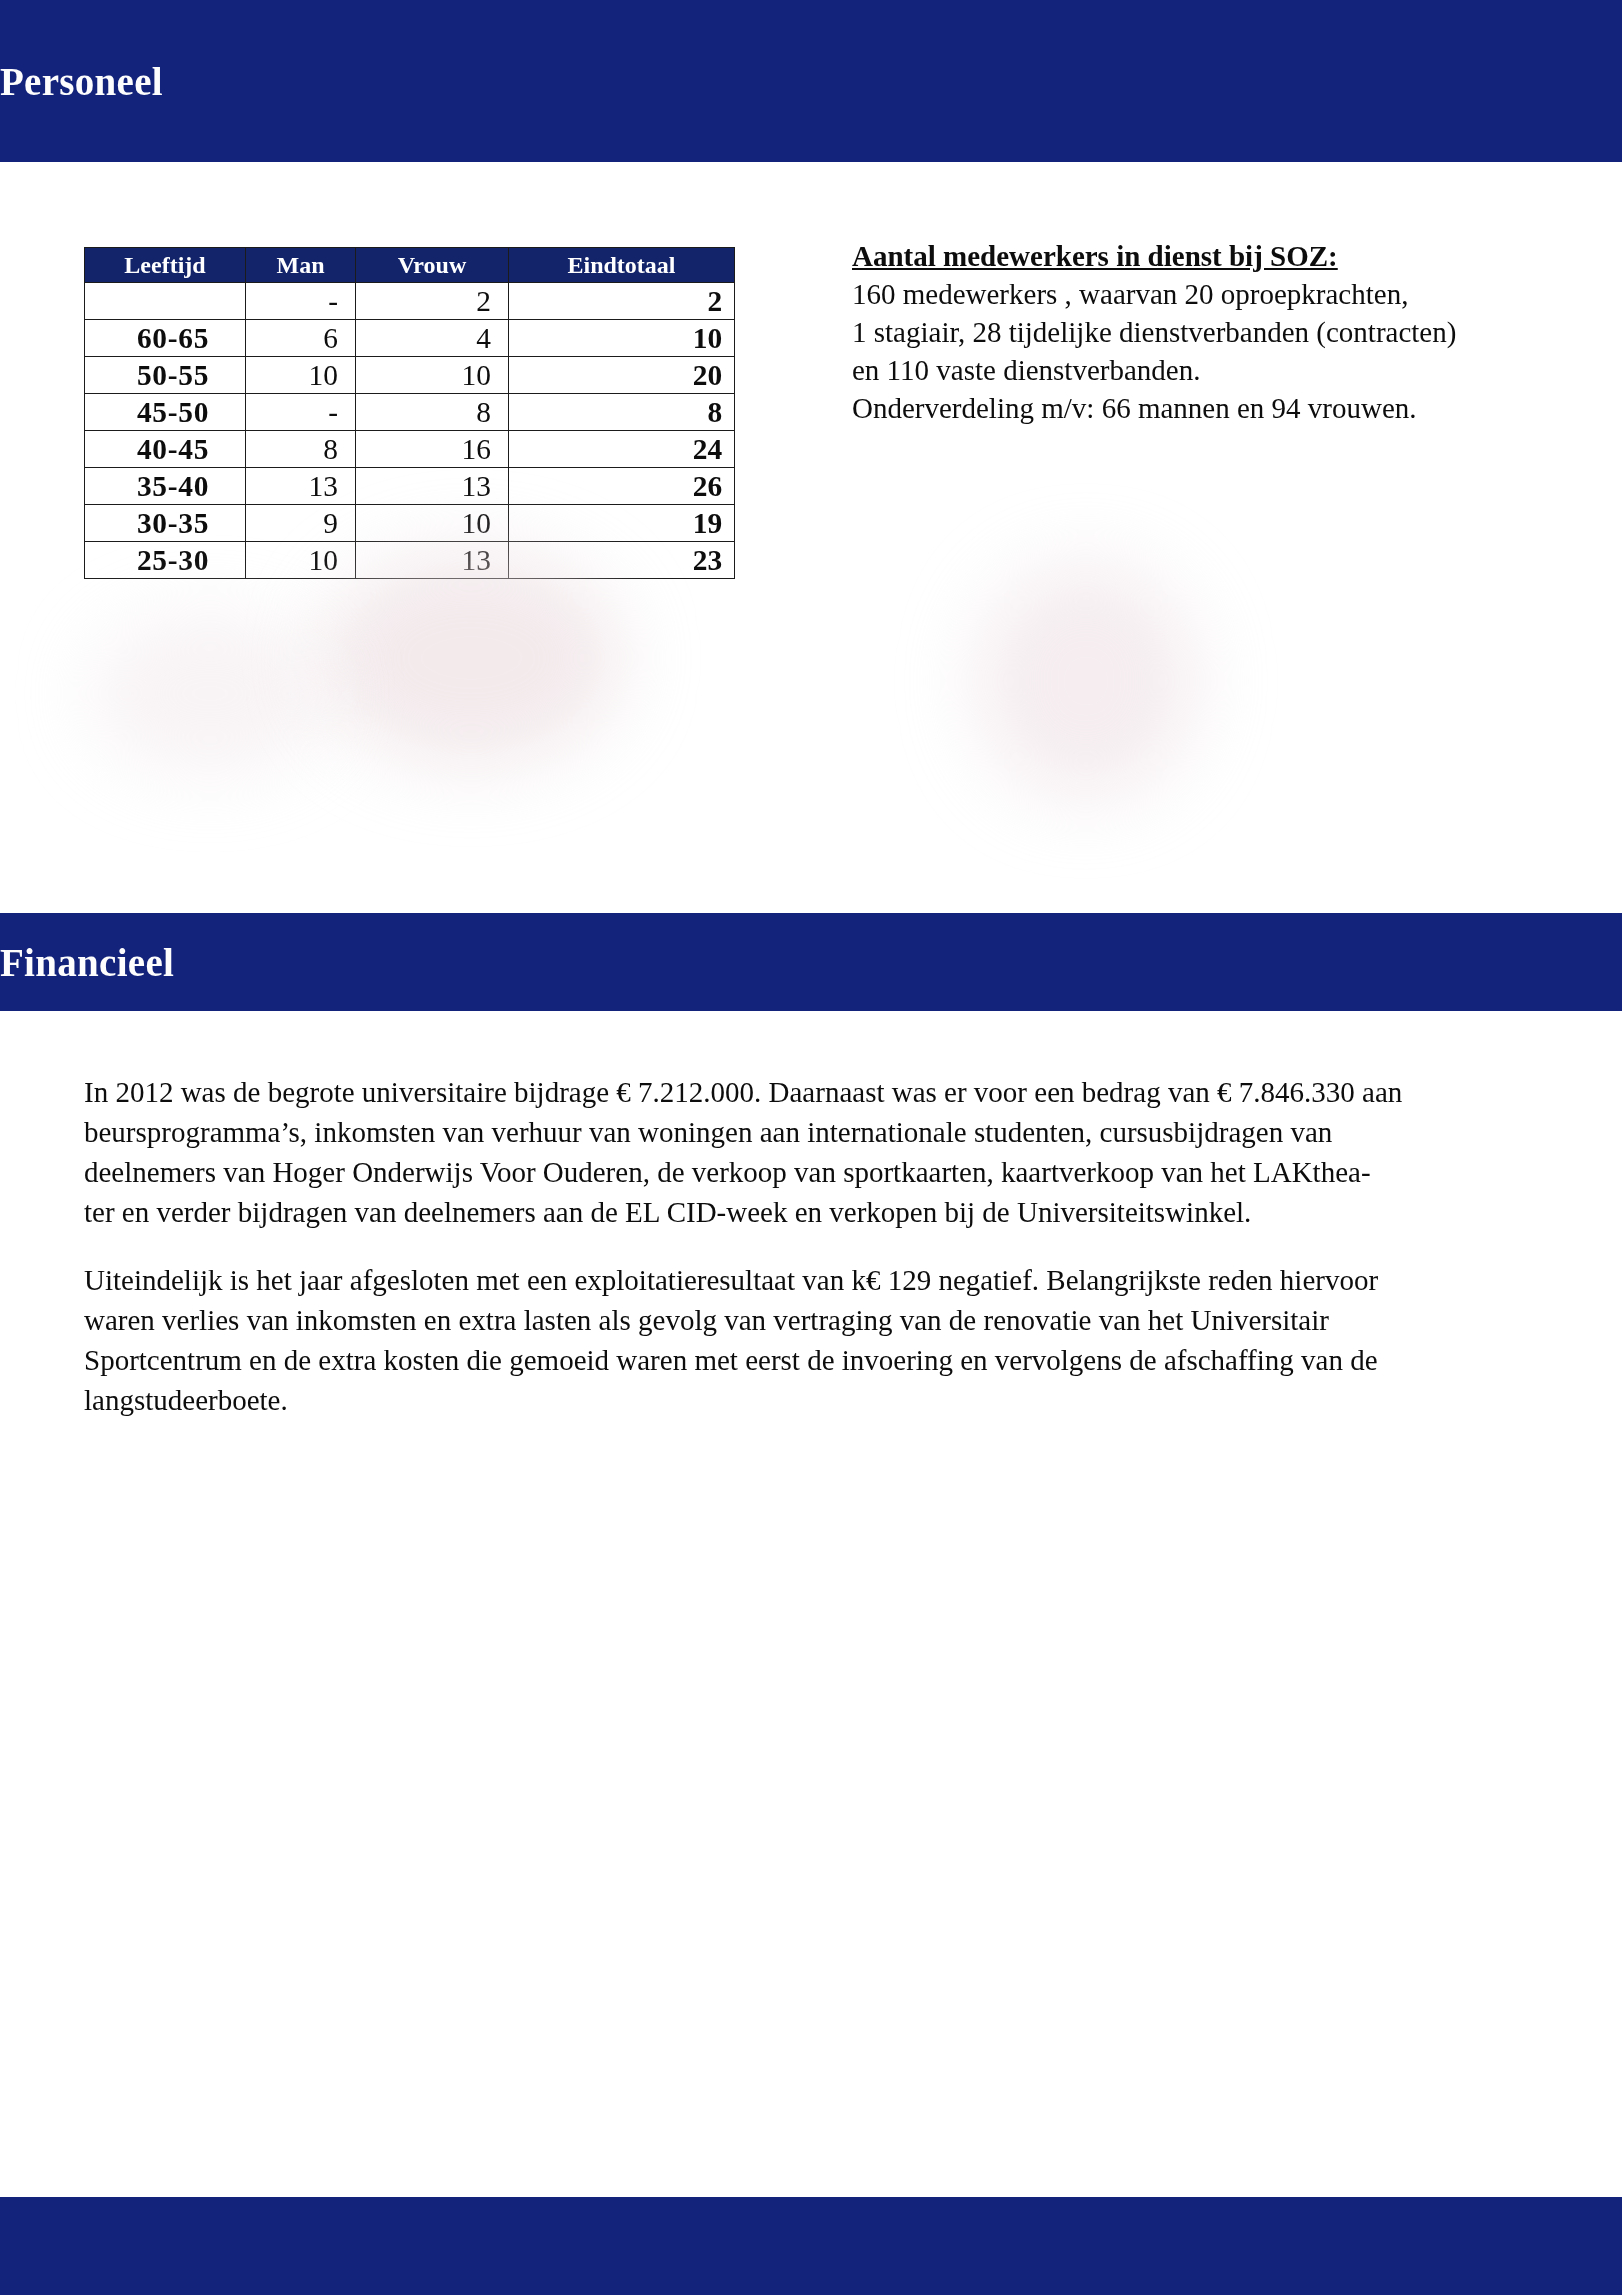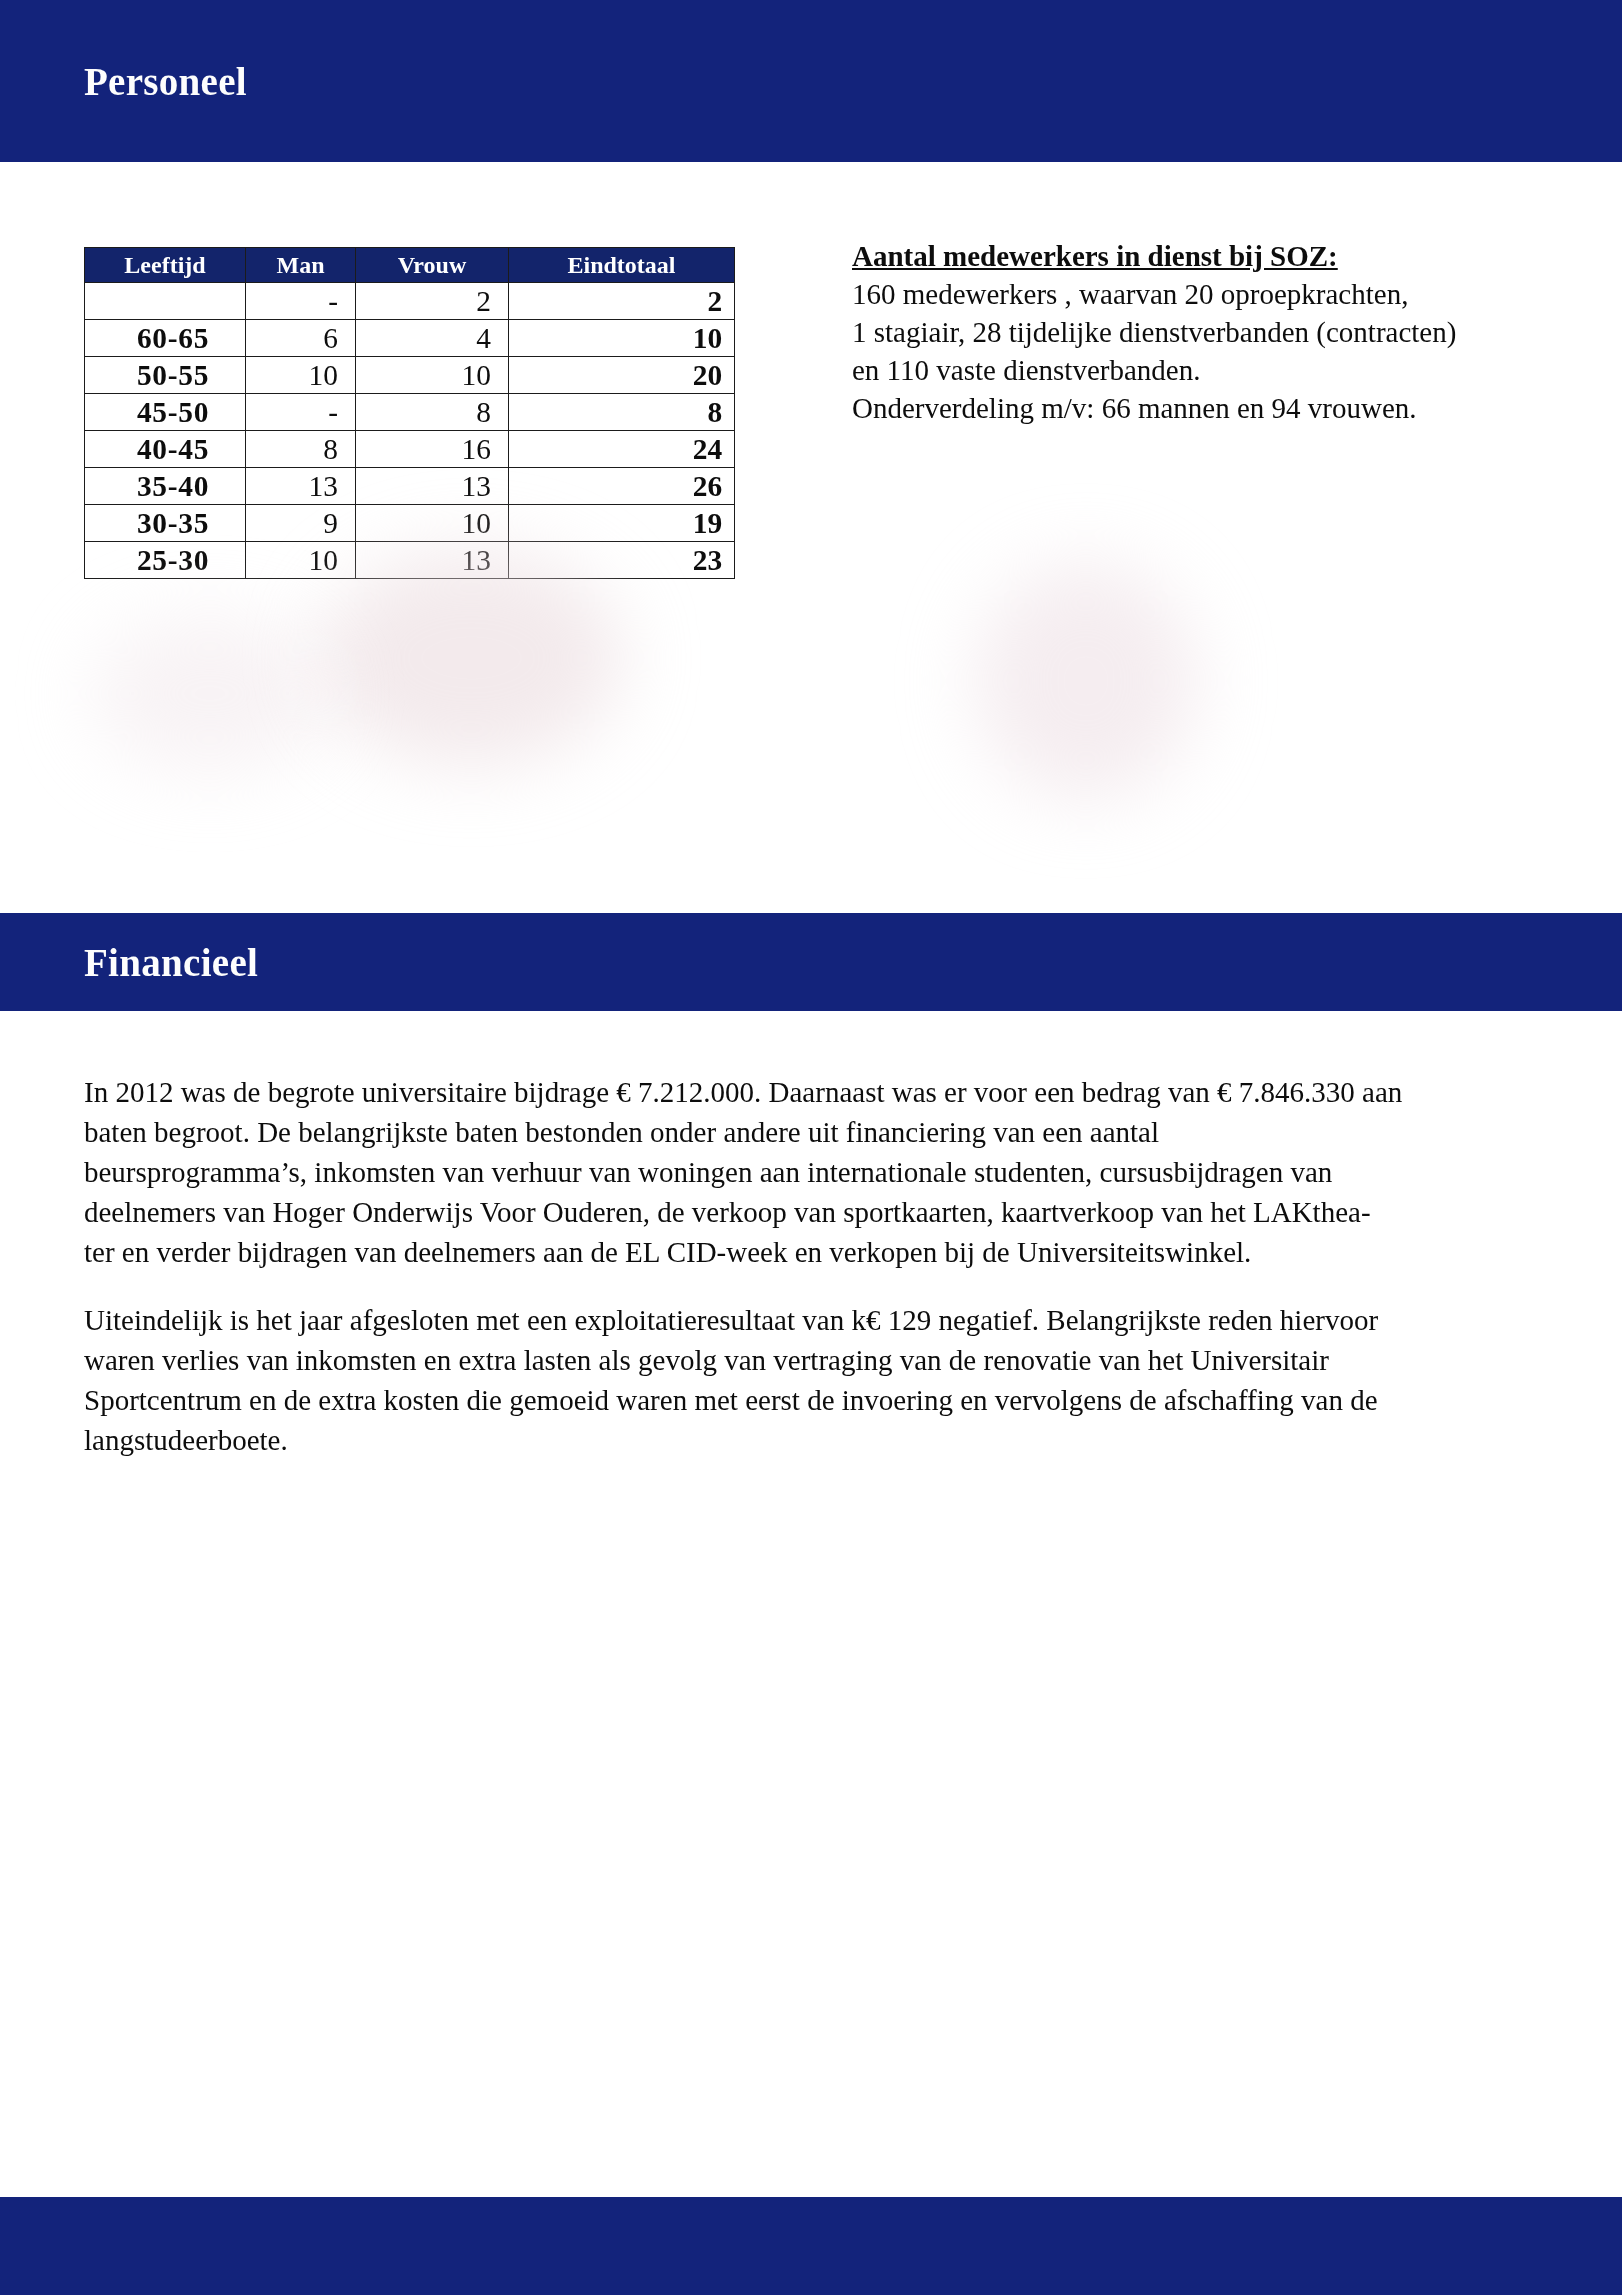--- a/index.html
+++ b/index.html
@@ -7,21 +7,21 @@
     position:relative; width:1623px; height:2295px; background:#ffffff;
     font-family:"Liberation Serif", serif; overflow:hidden; color:#0d0d0d;
   }
   
   .banner {
     position:absolute; left:0; width:1623px; background:#13237b;
     display:flex; align-items:center;
   }
   .banner h1 {
     color:#fdfdfd; font-size:39px; font-weight:bold; margin:0;
-    padding-left:84px; letter-spacing:0.3px;
+    letter-spacing:0.3px;
   }
   .banner-top  { top:0;      height:162px; }
   .banner-fin  { top:913px; height:98px; }
   .page-footer { top:2197px; height:98px; }
 
   
   table.age {
     position:absolute; left:84px; top:247px;
     border-collapse:collapse; table-layout:fixed;
   }
@@ -148,21 +148,20 @@
   <div class="wm wm2"></div>
   <div class="wm wm3"></div>
 
   <header class="banner banner-fin">
     <h1>Financieel</h1>
   </header>
 
   <section class="fin-body">
       <div class="para">
         <div class="tline">In 2012 was de begrote universitaire bijdrage € 7.212.000. Daarnaast was er voor een bedrag van € 7.846.330 aan</div>
-        <div class="tline">baten begroot. De belangrijkste baten bestonden onder andere uit financiering van een aantal</div>
         <div class="tline">beursprogramma’s, inkomsten van verhuur van woningen aan internationale studenten, cursusbijdragen van</div>
         <div class="tline">deelnemers van Hoger Onderwijs Voor Ouderen, de verkoop van sportkaarten, kaartverkoop van het LAKthea-</div>
         <div class="tline">ter en verder bijdragen van deelnemers aan de EL CID-week en verkopen bij de Universiteitswinkel.</div>
       </div>
       <div class="para">
         <div class="tline">Uiteindelijk is het jaar afgesloten met een exploitatieresultaat van k€ 129 negatief. Belangrijkste reden hiervoor</div>
         <div class="tline">waren verlies van inkomsten en extra lasten als gevolg van vertraging van de renovatie van het Universitair</div>
         <div class="tline">Sportcentrum en de extra kosten die gemoeid waren met eerst de invoering en vervolgens de afschaffing van de</div>
         <div class="tline">langstudeerboete.</div>
       </div>

